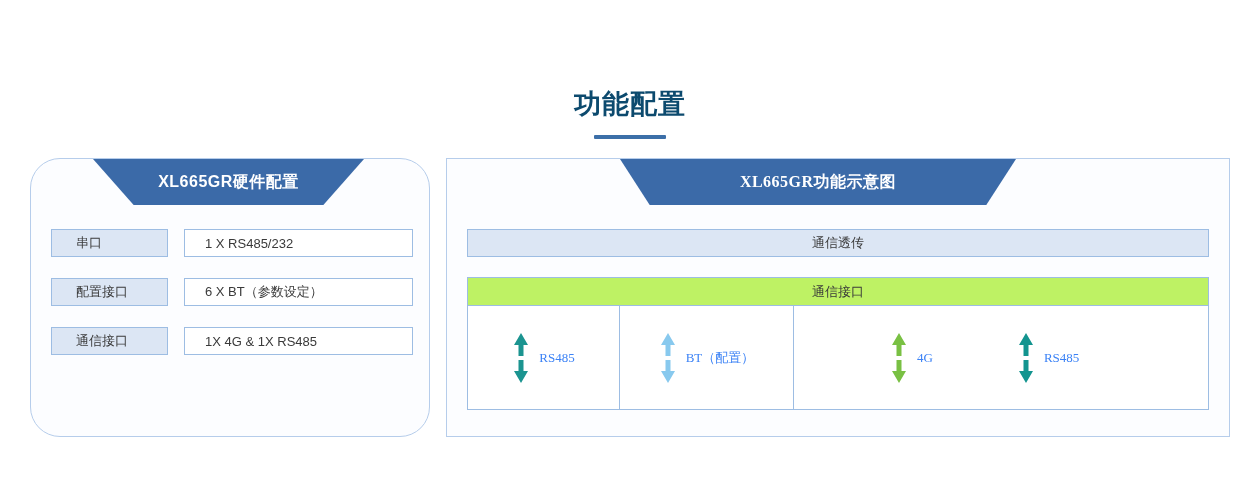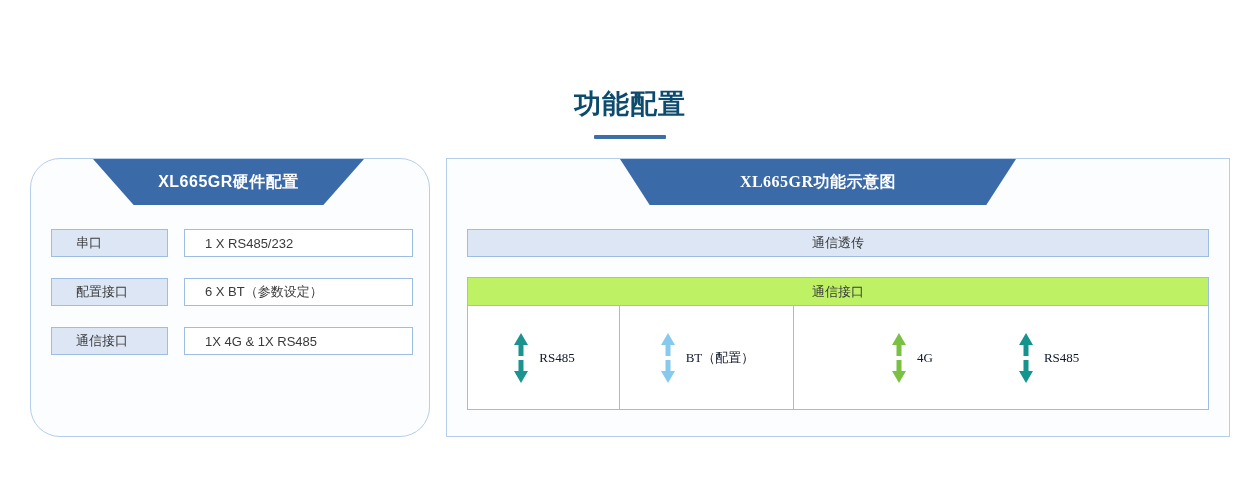--- a/index.html
+++ b/index.html
@@ -187,21 +187,21 @@
   #cell-2 .arrow-item:first-child { margin-right: 84px; }
   .dbl-arrow {
     width: 18px;
     height: 52px;
     display: block;
     flex: none;
   }
   .arrow-label {
     margin-left: 9px;
     font-size: 13px;
-    color: #0f172a;
+    color: #3b82f6;
     white-space: nowrap;
   }
 </style>
 </head>
 <body>
 
 <div class="page-title-wrap">
   <div class="page-title">功能配置</div>
   <div class="title-underline"></div>
 </div>

